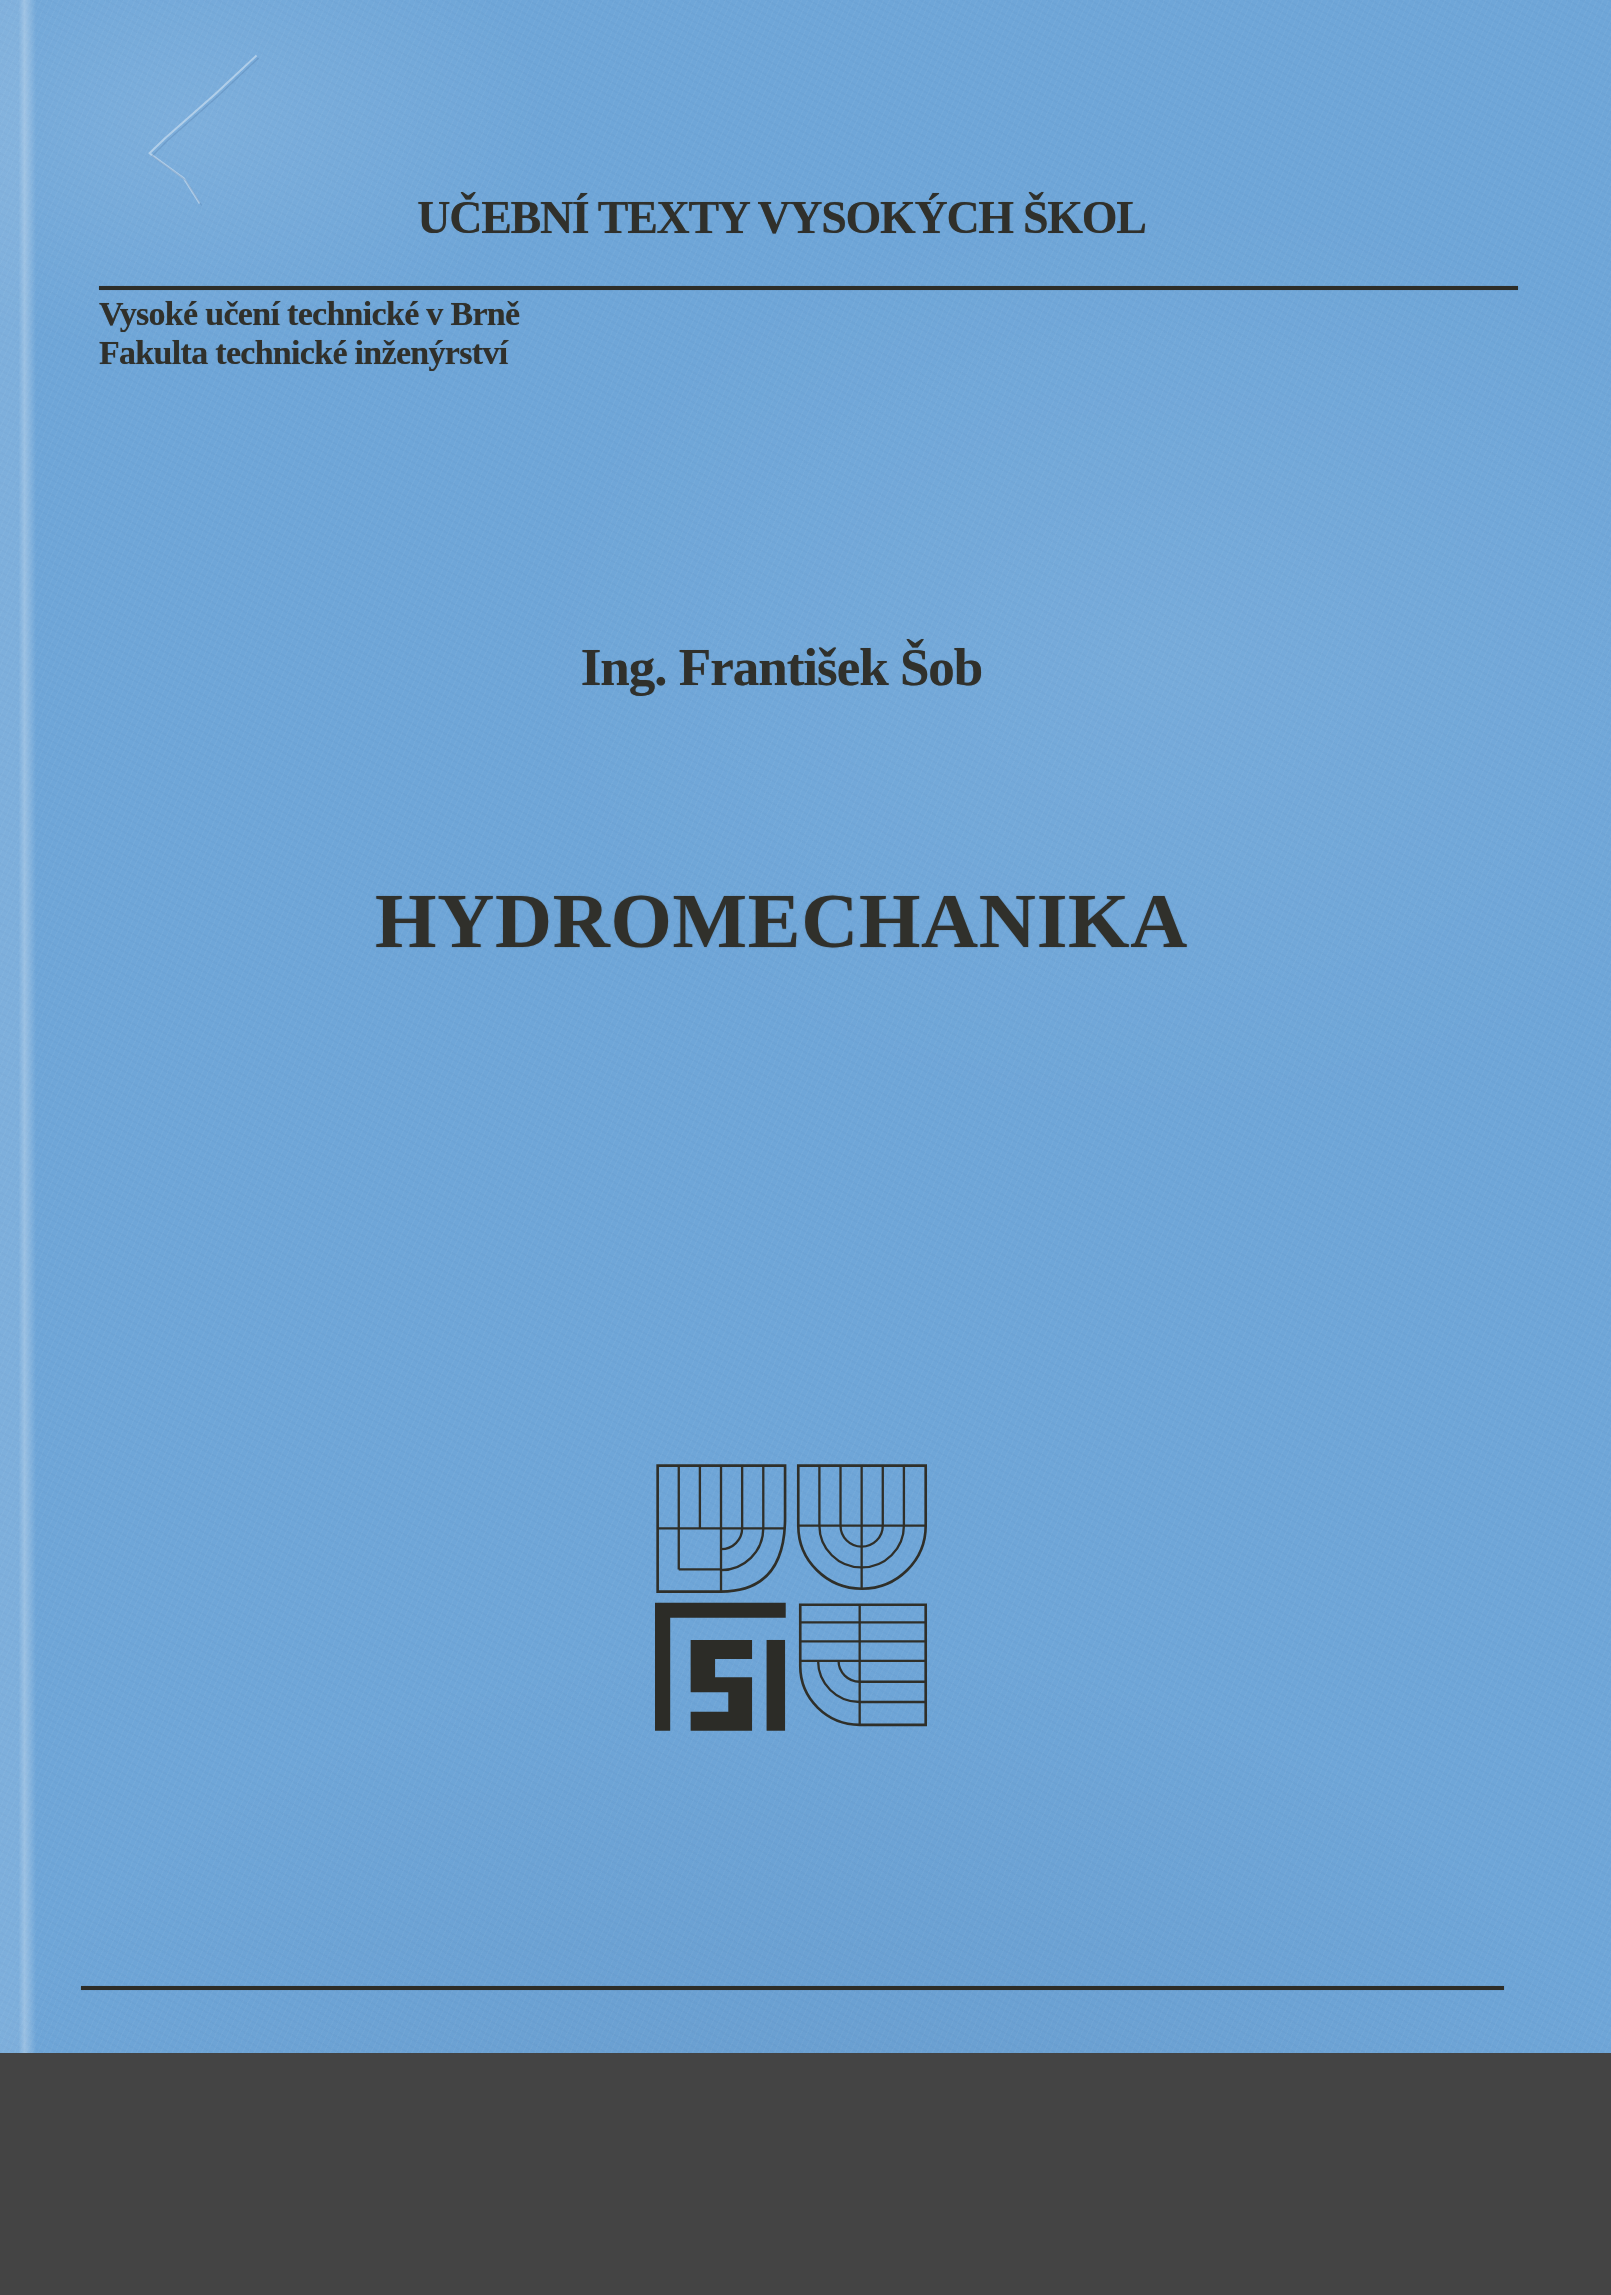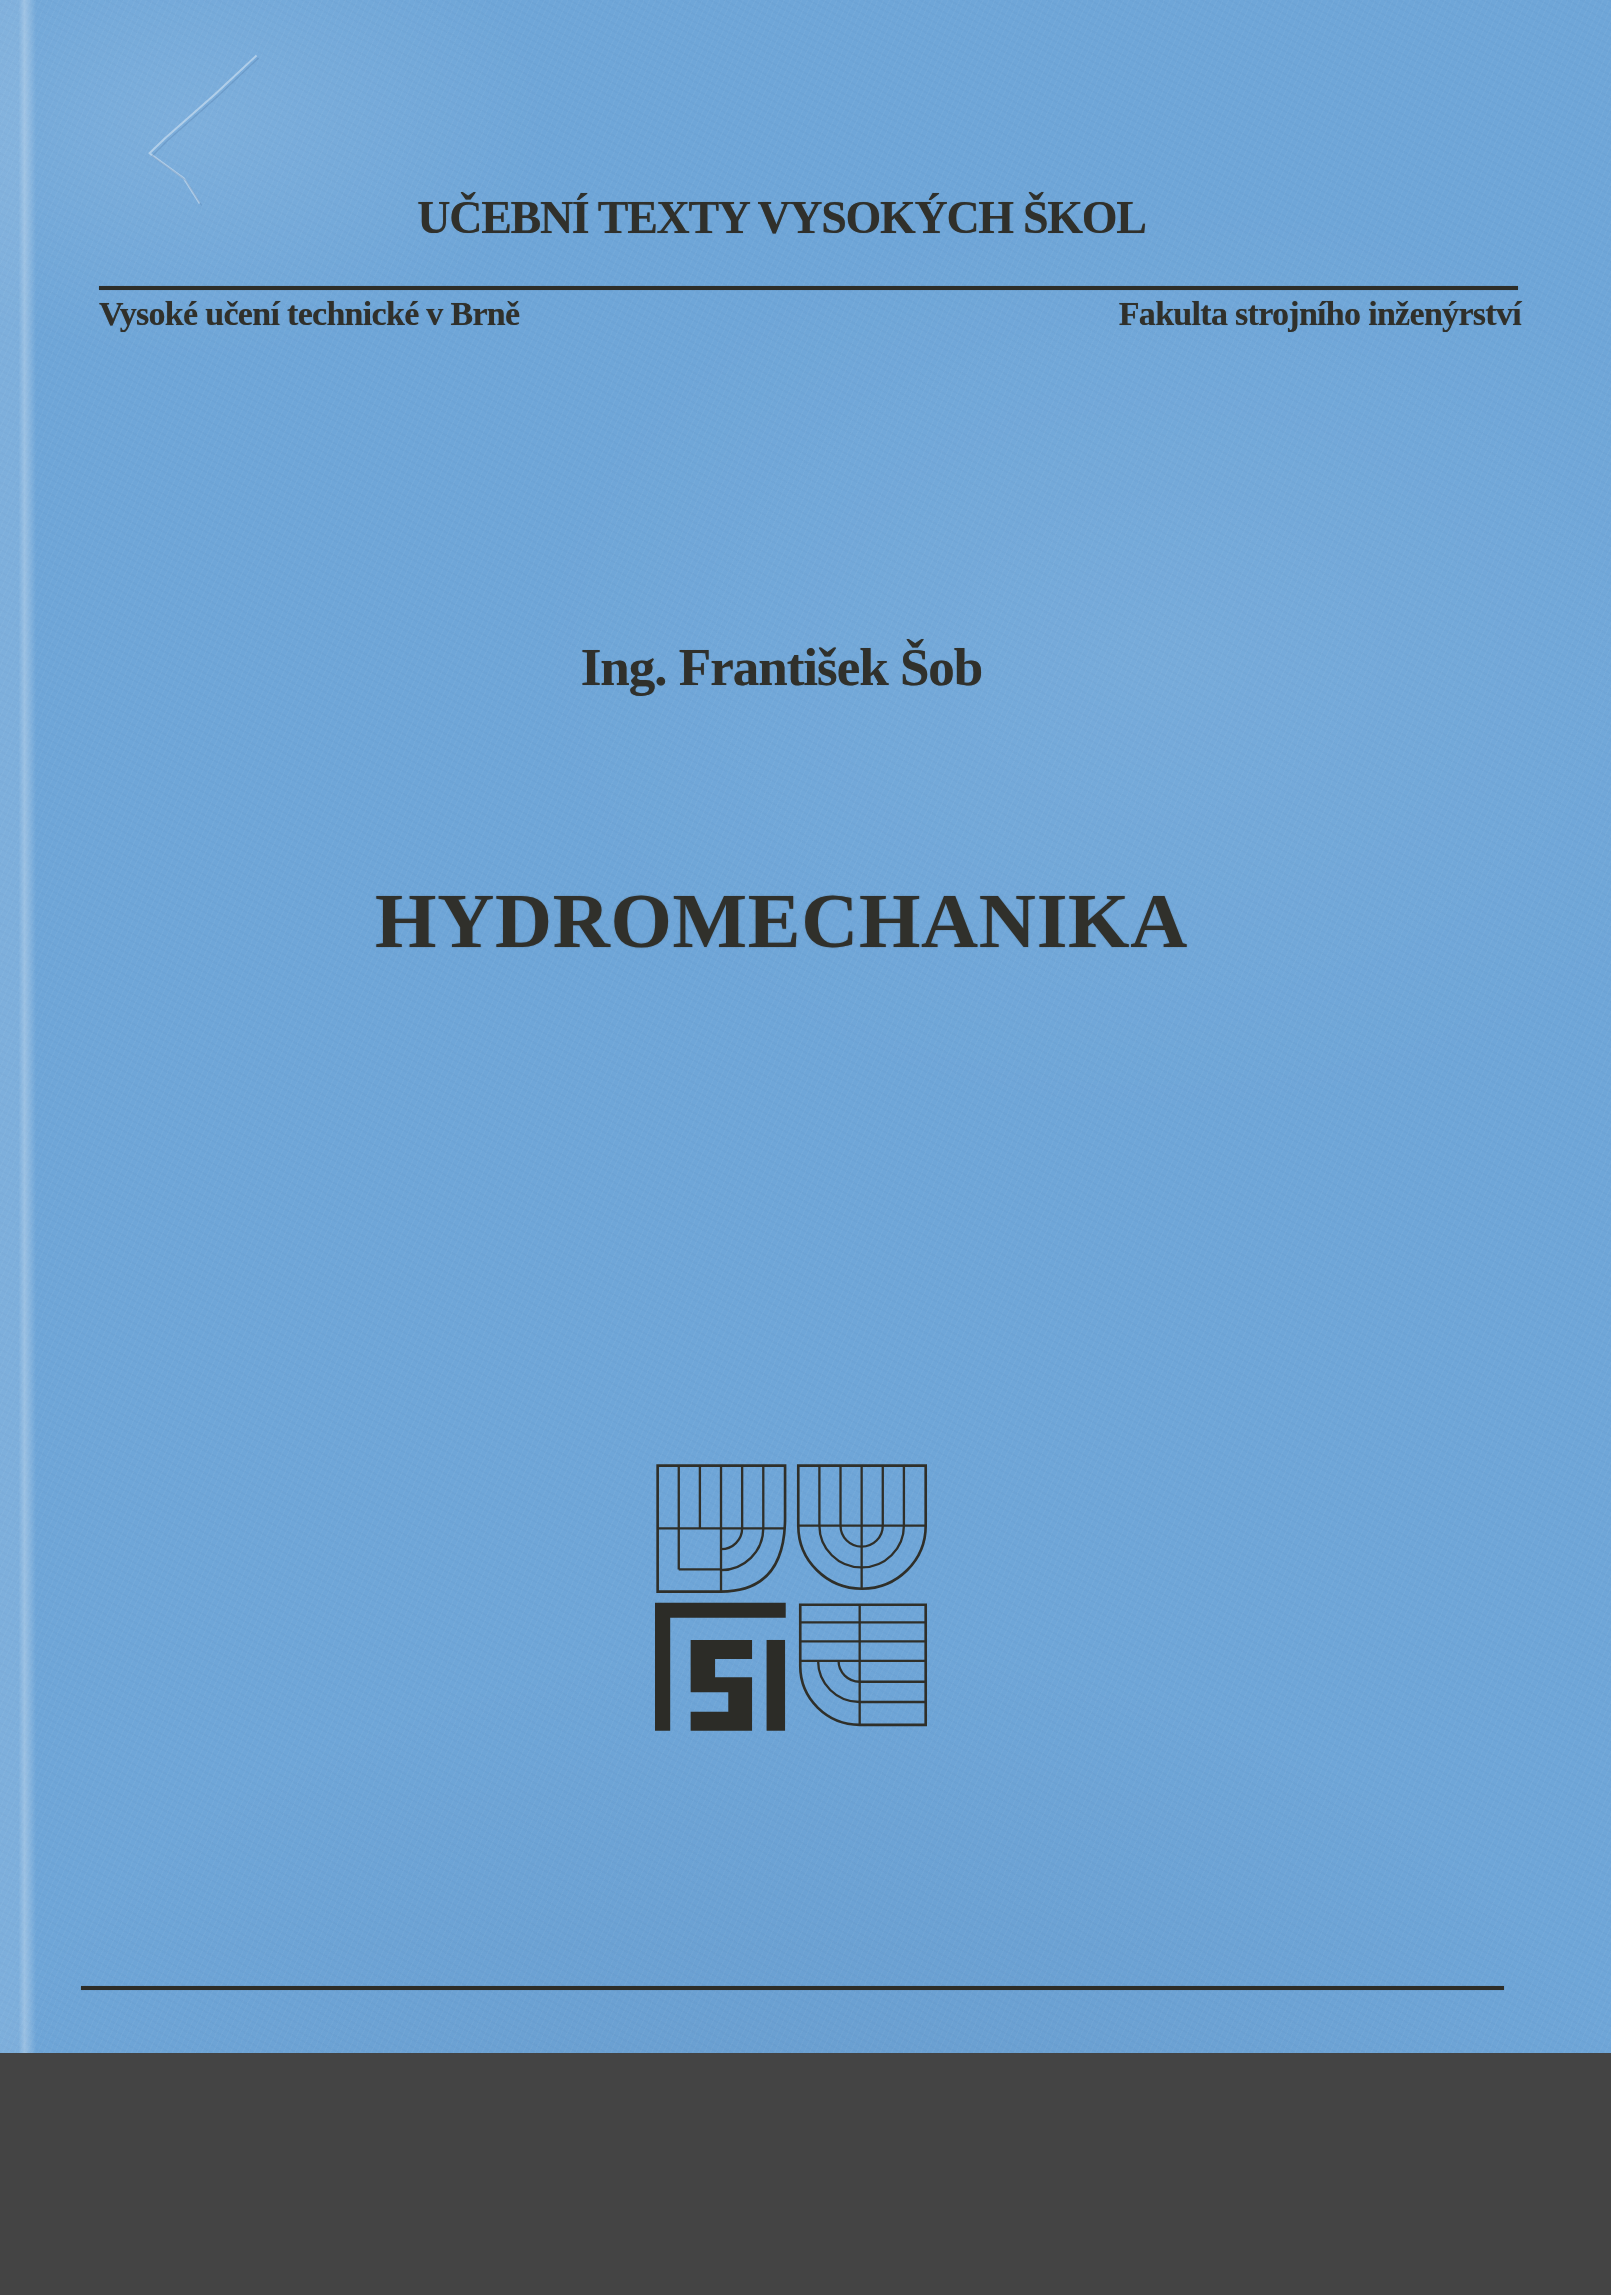--- a/index.html
+++ b/index.html
@@ -22,20 +22,21 @@
   .center-line { position:absolute; left:0; width:1563px; text-align:center; white-space:nowrap; }
   .series-title { top:195px; font-size:46px; letter-spacing:-1.3px; line-height:1; text-shadow:0 0 0.7px rgba(38,38,33,0.55); }
   .rule { position:absolute; background:#2d2d28; box-shadow:0 0 0.7px rgba(38,38,33,0.7); }
   .rule-top    { top:286px;  left:99px; width:1419px; height:4px; }
   .rule-bottom { top:1986px; left:81px; width:1423px; height:4px; }
   .affil-row {
     position:absolute; top:294px; left:99px; width:1422px;
     display:flex; justify-content:space-between;
     font-size:34px; line-height:1.15; letter-spacing:-0.7px;
     text-shadow:0 0 0.7px rgba(38,38,33,0.5);
+    flex-direction:column;
   }
   .author-line { top:641px; font-size:53px; letter-spacing:-1px; line-height:1; text-shadow:0 0 0.7px rgba(38,38,33,0.5); }
   .book-title  { top:881px; font-size:79px; letter-spacing:0.7px; line-height:1; text-shadow:0 0 1.3px rgba(38,38,33,0.45); }
   .publisher-line { top:2013px; font-size:34px; letter-spacing:-0.7px; line-height:1; text-shadow:0 0 0.7px rgba(38,38,33,0.5); }
   .publisher-line .reg { font-size:20px; position:relative; top:-0.55em; letter-spacing:0; }
   .logo-box { position:absolute; left:655px; top:1463px; width:274px; height:271px; }
   .crease { position:absolute; left:86px; top:30px; width:238px; height:232px; opacity:0.9; }
 </style>
 </head>
 <body>
@@ -46,21 +47,21 @@
     <path d="M258,38 L196,96 L120,163 L96,186 L148,224 L172,262" fill="none" stroke="rgba(255,255,255,0.45)" stroke-width="3" stroke-linejoin="round"></path>
     <path d="M261,42 L199,100 L123,167 L100,190 L151,227 L175,265" fill="none" stroke="rgba(40,70,120,0.18)" stroke-width="2" stroke-linejoin="round"></path>
   </svg>
 
   <div class="center-line series-title">UČEBNÍ TEXTY VYSOKÝCH ŠKOL</div>
 
   <div class="rule rule-top"></div>
 
   <div class="affil-row">
     <span>Vysoké učení technické v Brně</span>
-    <span>Fakulta strojního inženýrství</span>
+    <span>Fakulta technické inženýrství</span>
   </div>
 
   <div class="center-line author-line">Ing. František Šob</div>
 
   <div class="center-line book-title">HYDROMECHANIKA</div>
 
   <svg class="logo-box" viewBox="0 0 415 415" preserveAspectRatio="none">
     <g stroke="#2f2f29" stroke-width="3.5" fill="none" stroke-linecap="butt">
 
       <g>

